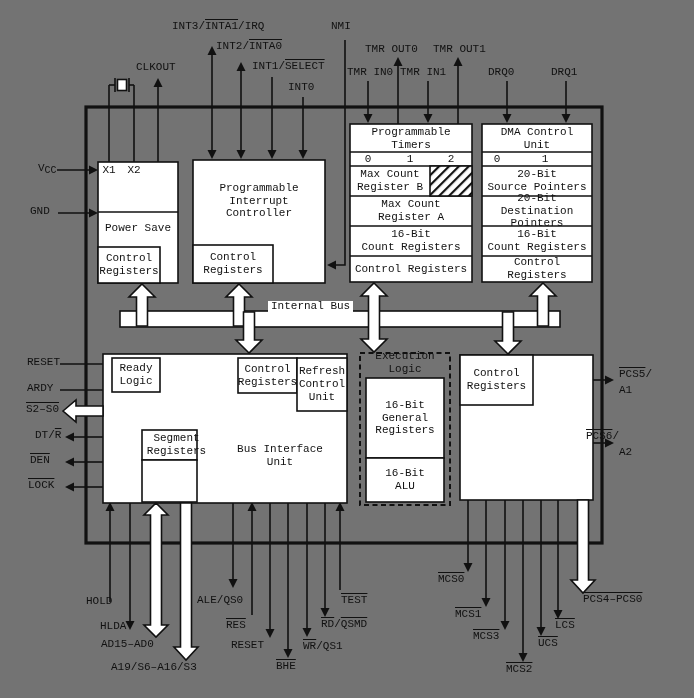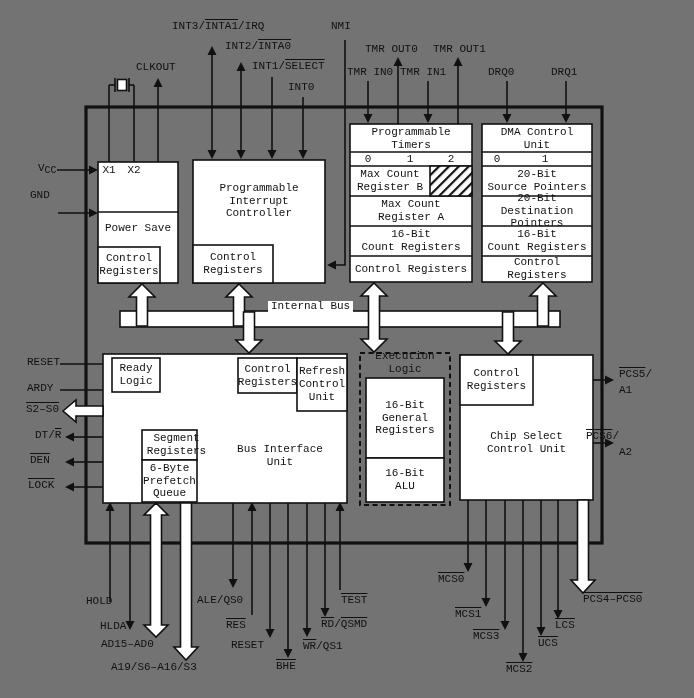--- a/index.html
+++ b/index.html
@@ -162,34 +162,34 @@
 
   <g stroke="#111" stroke-width="1.6" fill="#fff">
     <path d="M63,411 L76,400 L76,406 L103,406 L103,416 L76,416 L76,422 Z"></path>
     <path d="M156,503 L168,515 L161.5,515 L161.5,625 L168,625 L156,637 L144,625 L150.5,625 L150.5,515 L144,515 Z"></path>
     <path d="M180.5,503 L191.5,503 L191.5,647 L198,647 L186,660 L174,647 L180.5,647 Z"></path>
     <path d="M577.5,500 L588.5,500 L588.5,580 L595,580 L583,593 L571,580 L577.5,580 Z"></path>
   </g>
 </svg>
 
 <span class="lbl" style="left:172px;top:21px"><span>INT3/</span><span class="ov">INTA1</span><span>/IRQ</span></span>
-<span class="lbl" style="left:225px;top:41px"><span>INT2/</span><span class="ov">INTA0</span></span>
+<span class="lbl" style="left:216px;top:41px"><span>INT2/</span><span class="ov">INTA0</span></span>
 <span class="lbl" style="left:252px;top:61px"><span>INT1/</span><span class="ov">SELECT</span></span>
 <span class="lbl" style="left:288px;top:82px">INT0</span>
 <span class="lbl" style="left:331px;top:21px">NMI</span>
 <span class="lbl" style="left:136px;top:62px">CLKOUT</span>
 <span class="lbl" style="left:365px;top:44px">TMR OUT0</span>
 <span class="lbl" style="left:433px;top:44px">TMR OUT1</span>
 <span class="lbl" style="left:347px;top:67px">TMR IN0</span>
 <span class="lbl" style="left:400px;top:67px">TMR IN1</span>
 <span class="lbl" style="left:488px;top:67px">DRQ0</span>
 <span class="lbl" style="left:551px;top:67px">DRQ1</span>
 
 <span class="lbl" style="left:38px;top:163px"><span>V</span><span class="sub">CC</span></span>
-<span class="lbl" style="left:30px;top:190px">GND</span>
+<span class="lbl" style="left:30px;top:206px">GND</span>
 <span class="lbl" style="left:27px;top:357px">RESET</span>
 <span class="lbl" style="left:27px;top:383px">ARDY</span>
 <span class="lbl ov" style="left:26px;top:404px">S2–S0</span>
 <span class="lbl" style="left:35px;top:430px"><span>DT/</span><span class="ov">R</span></span>
 <span class="lbl ov" style="left:30px;top:455px">DEN</span>
 <span class="lbl ov" style="left:28px;top:480px">LOCK</span>
 
 <span class="lbl" style="left:86px;top:596px">HOLD</span>
 <span class="lbl" style="left:100px;top:621px">HLDA</span>
 <span class="lbl" style="left:101px;top:639px">AD15–AD0</span>
@@ -250,29 +250,24 @@
 <span class="lbl buslbl" style="left:268px;top:301px">Internal Bus</span>
 <div class="blk" style="left:112px;top:358px;width:48px;height:34px">Ready
 Logic</div>
 <div class="blk" style="left:238px;top:358px;width:59px;height:35px">Control
 Registers</div>
 <div class="blk" style="left:297px;top:358px;width:50px;height:53px">Refresh
 Control
 Unit</div>
 <div class="blk" style="left:149px;top:430px;width:55px;height:30px">Segment
 Registers</div>
-<div class="blk" style="left:142px;top:460px;width:55px;height:42px">6-Byte
-Prefetch
-Queue</div>
 <div class="blk" style="left:225px;top:441px;width:110px;height:30px">Bus Interface
 Unit</div>
 <div class="blk" style="left:360px;top:355px;width:90px;height:15px">Execution Logic</div>
 <div class="blk" style="left:366px;top:378px;width:78px;height:80px">16-Bit
 General
 Registers</div>
 <div class="blk" style="left:366px;top:458px;width:78px;height:44px">16-Bit
 ALU</div>
 <div class="blk" style="left:460px;top:355px;width:73px;height:50px">Control
 Registers</div>
-<div class="blk" style="left:460px;top:426px;width:133px;height:34px">Chip Select
-Control Unit</div>
 
 </div>
 
 </body></html>

